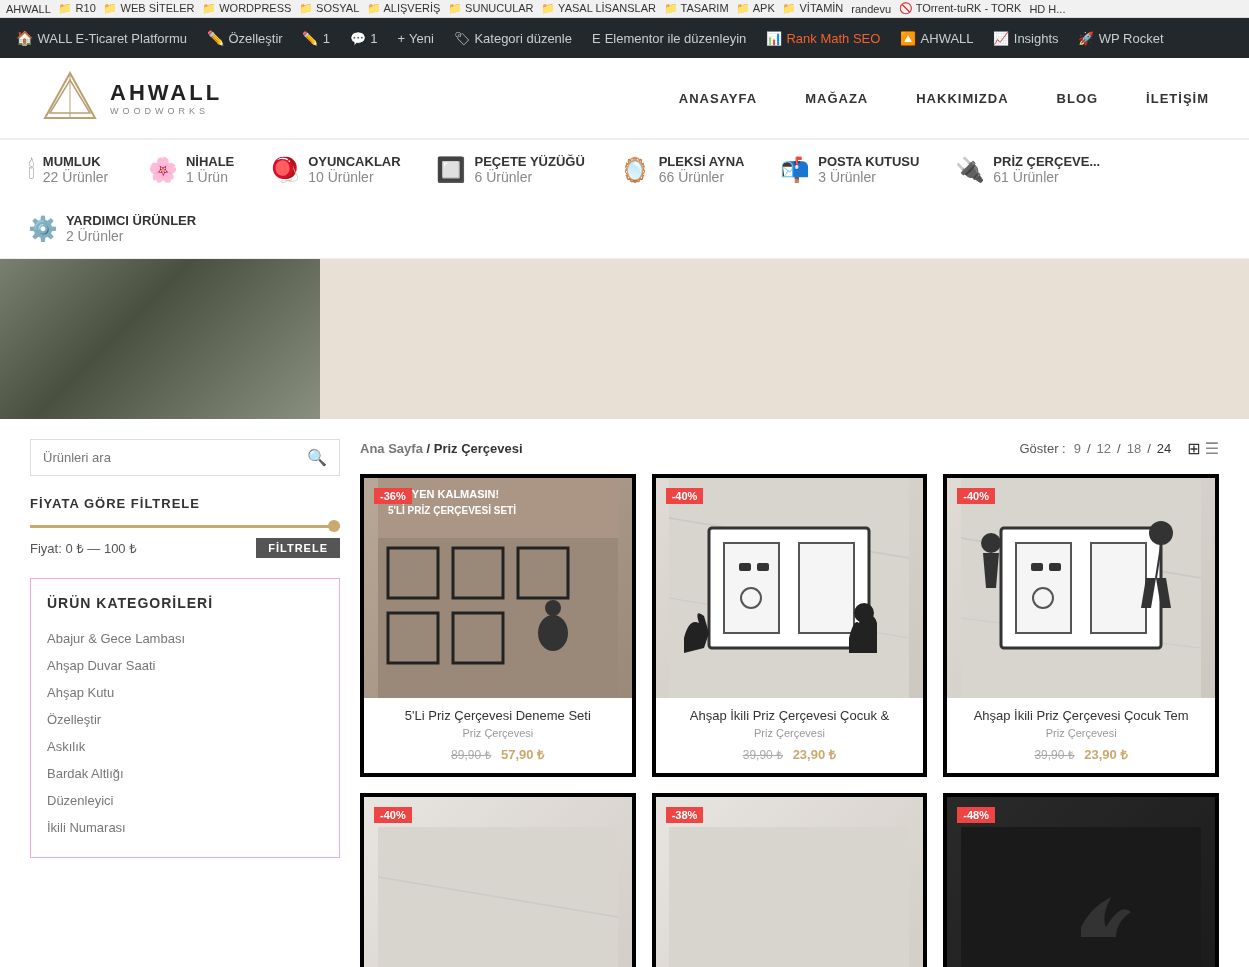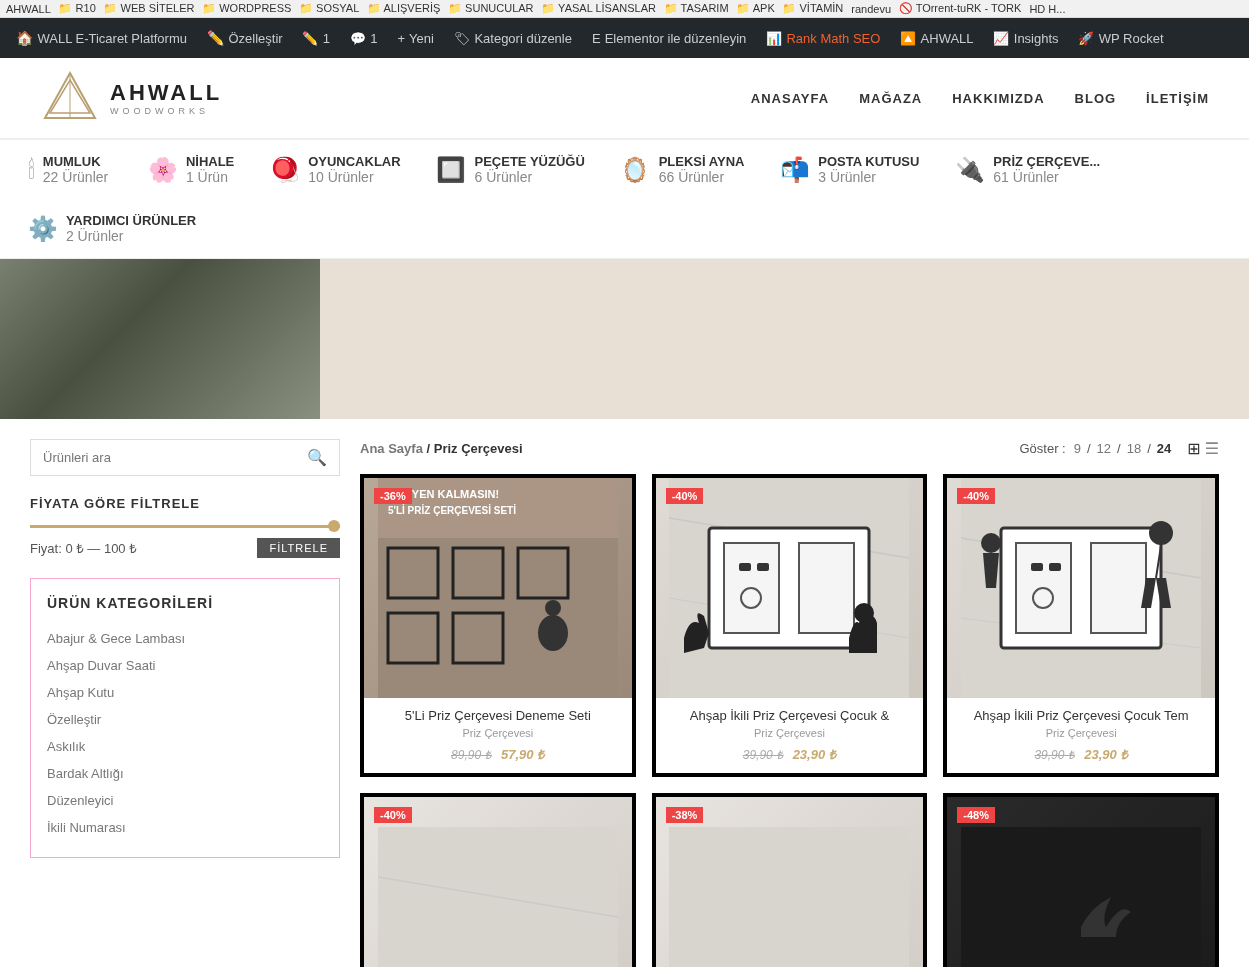--- a/index.html
+++ b/index.html
@@ -53,21 +53,21 @@
       padding: 10px 40px;
       border-bottom: 1px solid #eee;
     }
     .logo-area { display: flex; align-items: center; gap: 10px; }
     .logo-shape {
       width: 60px;
       height: 60px;
     }
     .logo-text { font-size: 22px; font-weight: 700; letter-spacing: 3px; color: #222; }
     .logo-sub { font-size: 9px; letter-spacing: 4px; color: #888; }
-    .site-nav { display: flex; gap: 30px; }
+    .site-nav { display: flex; gap: 48px; }
     .site-nav a { text-decoration: none; color: #333; font-size: 13px; font-weight: 600; letter-spacing: 1px; }
 
     
     .category-bar {
       background: #fff;
       border-top: 1px solid #eee;
       border-bottom: 1px solid #eee;
       padding: 10px 20px;
       display: flex;
       align-items: flex-start;
@@ -168,21 +168,21 @@
       align-items: center;
       font-size: 13px;
       color: #555;
     }
     .filter-btn {
       background: #555;
       color: #fff;
       border: none;
       padding: 4px 12px;
       font-size: 11px;
-      font-weight: 400;
+      font-weight: 700;
       cursor: pointer;
       letter-spacing: 1px;
     }
 
     .categories-box {
       border: 1px solid #f9a8d4;
       padding: 16px;
     }
     .categories-title {
       font-size: 14px;
@@ -211,21 +211,21 @@
       margin-bottom: 16px;
       flex-wrap: wrap;
       gap: 8px;
     }
     .breadcrumb { font-size: 13px; color: #777; }
     .breadcrumb span { color: #333; font-weight: 600; }
     .view-controls { display: flex; align-items: center; gap: 8px; font-size: 13px; color: #555; }
     .show-label { }
     .show-options { display: flex; gap: 6px; }
     .show-options a { color: #777; text-decoration: none; cursor: pointer; }
-    .show-options a.active { color: #333; font-weight: 700; }
+    .show-options a.active { color: #333; font-weight: 400; }
     .grid-icons { display: flex; gap: 4px; margin-left: 8px; }
     .grid-icon { cursor: pointer; color: #888; font-size: 16px; }
     .grid-icon.active { color: #333; }
 
     
     .product-grid {
       display: grid;
       grid-template-columns: repeat(3, 1fr);
       gap: 16px;
     }
@@ -263,21 +263,21 @@
       font-size: 13px;
       color: #333;
       margin-bottom: 4px;
       font-weight: 500;
     }
     .product-category {
       font-size: 11px;
       color: #999;
       margin-bottom: 6px;
     }
-    .product-price { font-size: 13px; color: #555; font-style: italic; }
+    .product-price { font-size: 13px; color: #555; }
     .product-price .old-price { text-decoration: line-through; color: #aaa; margin-right: 6px; font-size: 12px; }
     .product-price .new-price { color: #c9a96e; font-weight: 700; }
 
     
     .img-socket-set {
       background: linear-gradient(135deg, #b8a898, #9a8878);
       display: flex;
       align-items: center;
       justify-content: center;
     }

